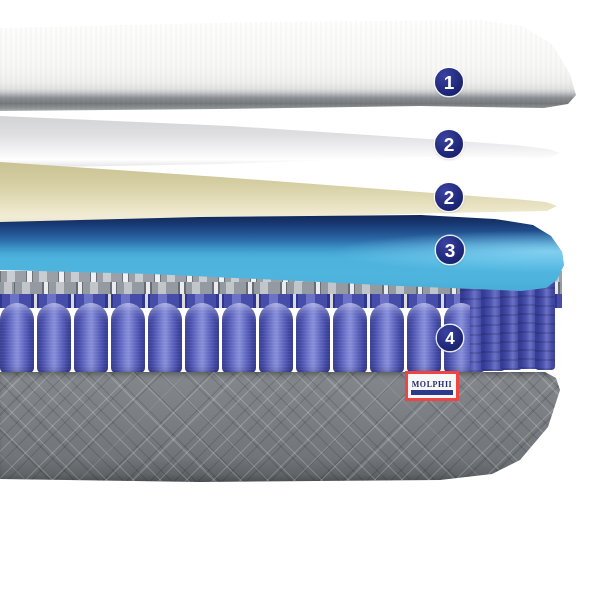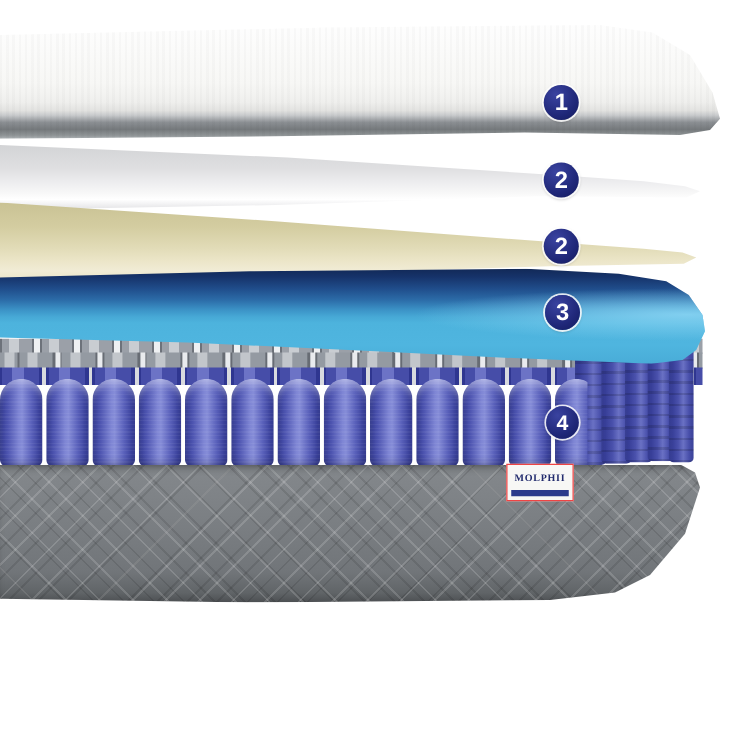--- a/index.html
+++ b/index.html
@@ -70,21 +70,21 @@
     background:
       repeating-linear-gradient(45deg, rgba(255,255,255,.15) 0 1.5px, rgba(255,255,255,0) 1.5px 19px),
       repeating-linear-gradient(-45deg, rgba(255,255,255,.15) 0 1.5px, rgba(0,0,0,0) 1.5px 19px),
       repeating-linear-gradient(45deg, rgba(0,0,0,.10) 2px 3.5px, rgba(0,0,0,0) 3.5px 19px),
       repeating-linear-gradient(-45deg, rgba(0,0,0,.10) 2px 3.5px, rgba(0,0,0,0) 3.5px 19px),
       linear-gradient(to bottom,#84888c 0%,#7a7e82 45%,#717579 78%,#606467 93%,#4c4f52 100%);
     box-shadow:inset 0 5px 7px -4px rgba(0,0,0,.45);
   }
   .brand-label{
     position:absolute;left:405px;top:371px;width:54px;height:30px;z-index:5;
-    background:#f7f7f5;border:1px solid #ef4444;box-sizing:border-box;
+    background:#f7f7f5;border:3px solid #ef4444;box-sizing:border-box;
     display:flex;flex-direction:column;justify-content:space-between;
   }
   .brand-name{
     font-family:"Liberation Serif", serif;font-weight:bold;font-size:8px;line-height:9px;
     letter-spacing:.6px;color:#232c6e;text-align:center;margin-top:6px;
   }
   .brand-strip{height:5px;background:#2b3a8c;margin:0 3px 3px 3px;}
   
   .badge{
     position:absolute;width:28px;height:28px;border-radius:50%;z-index:6;

